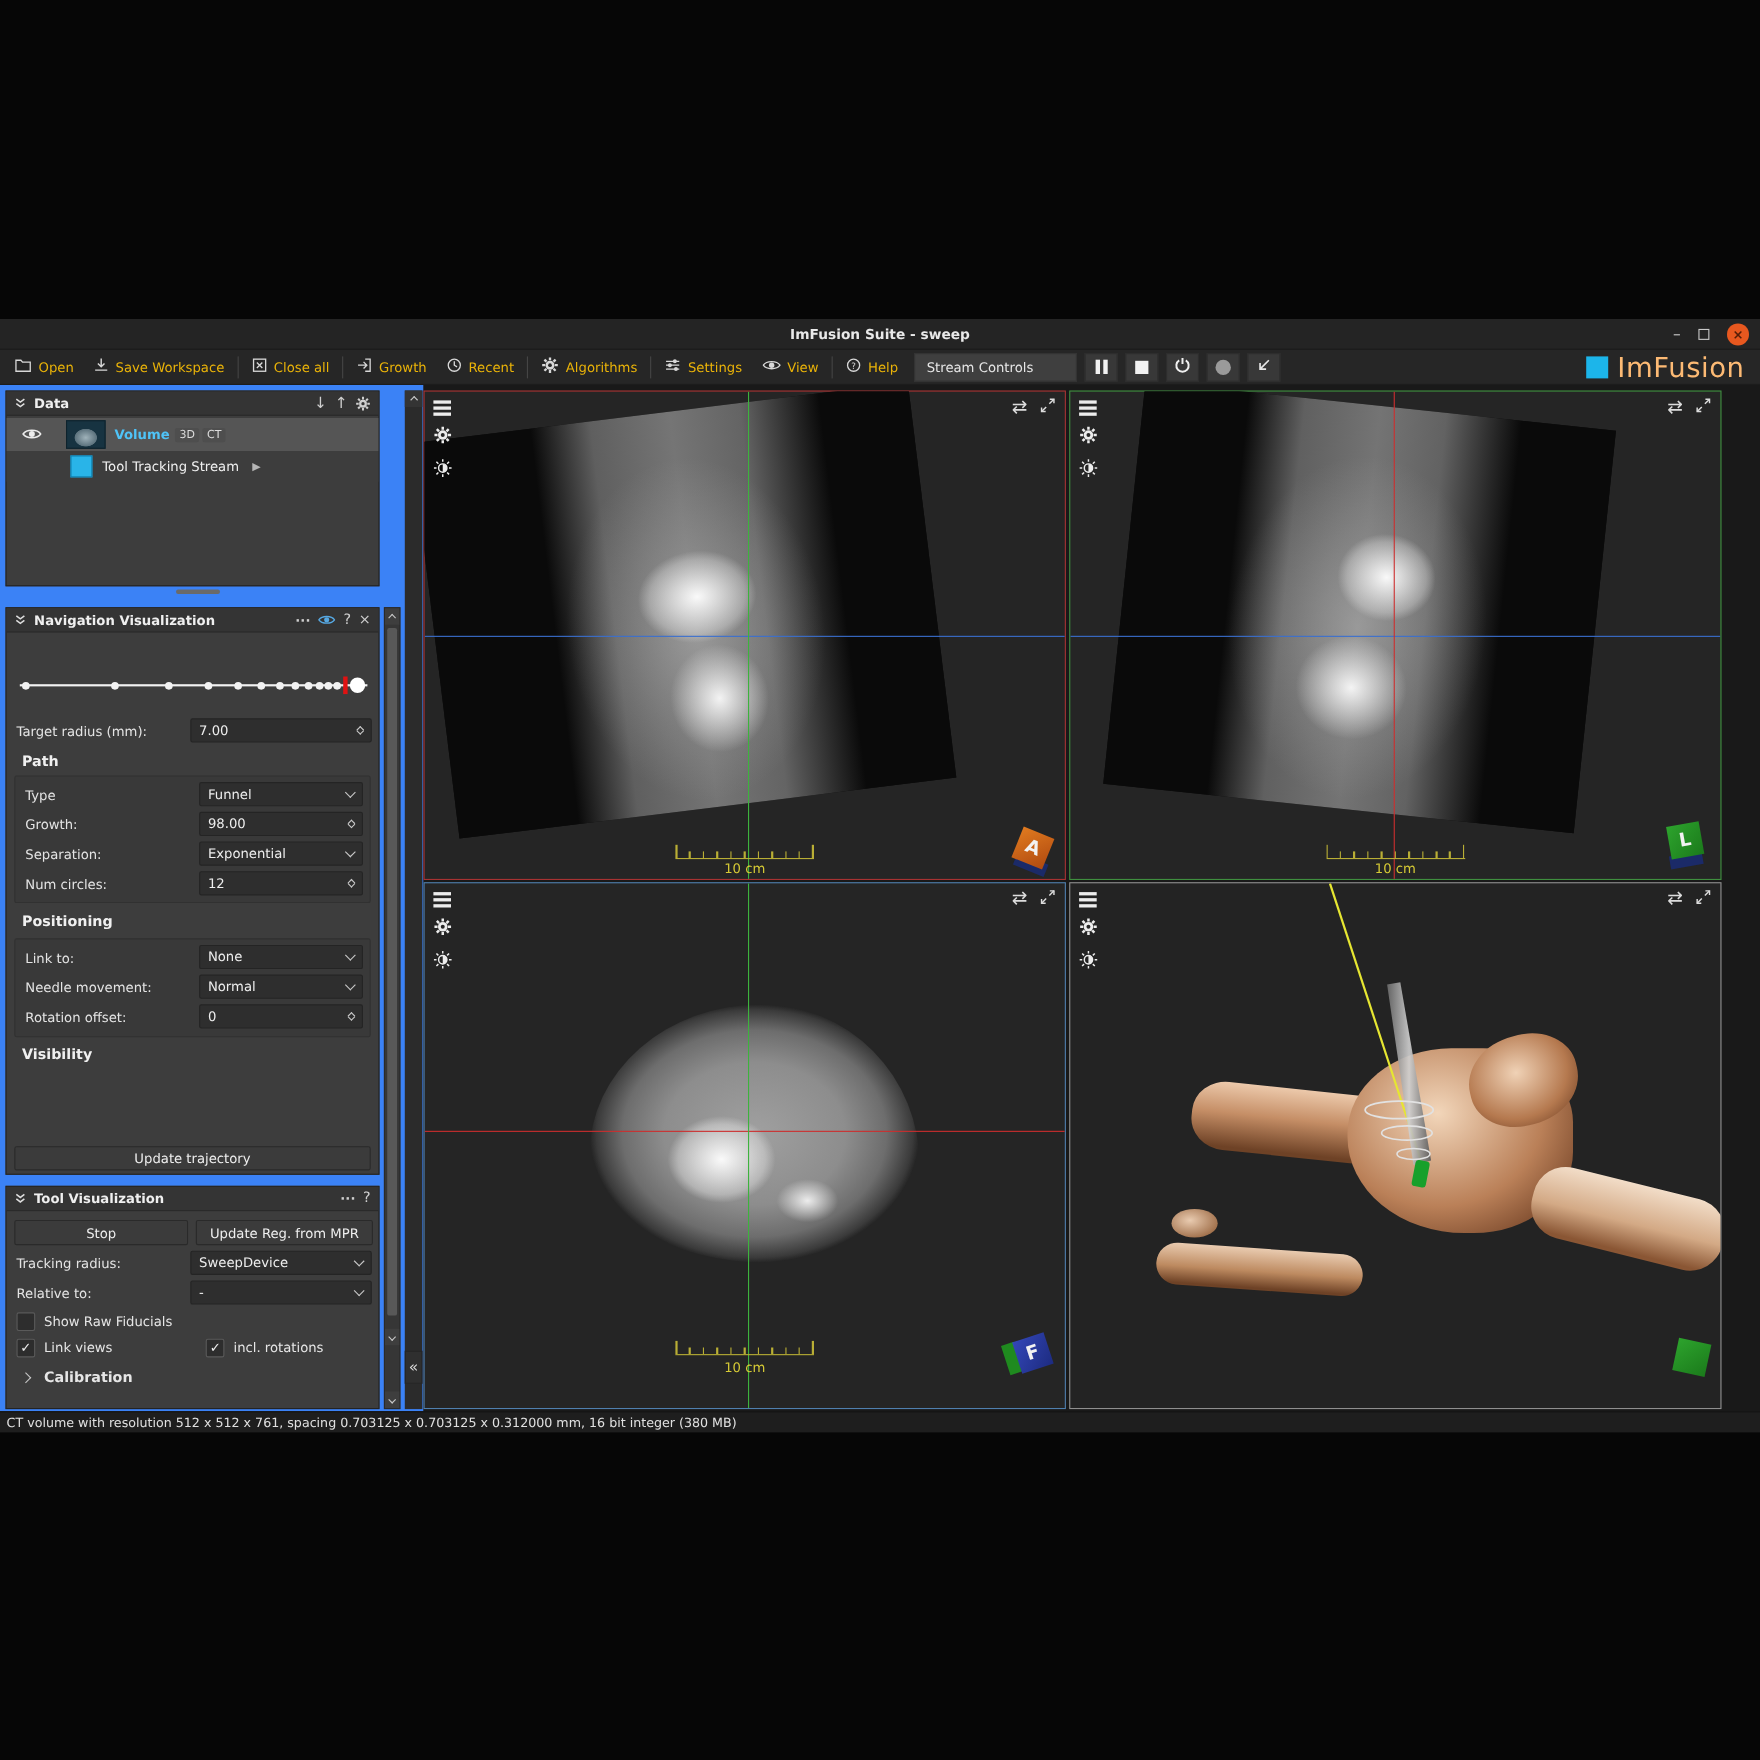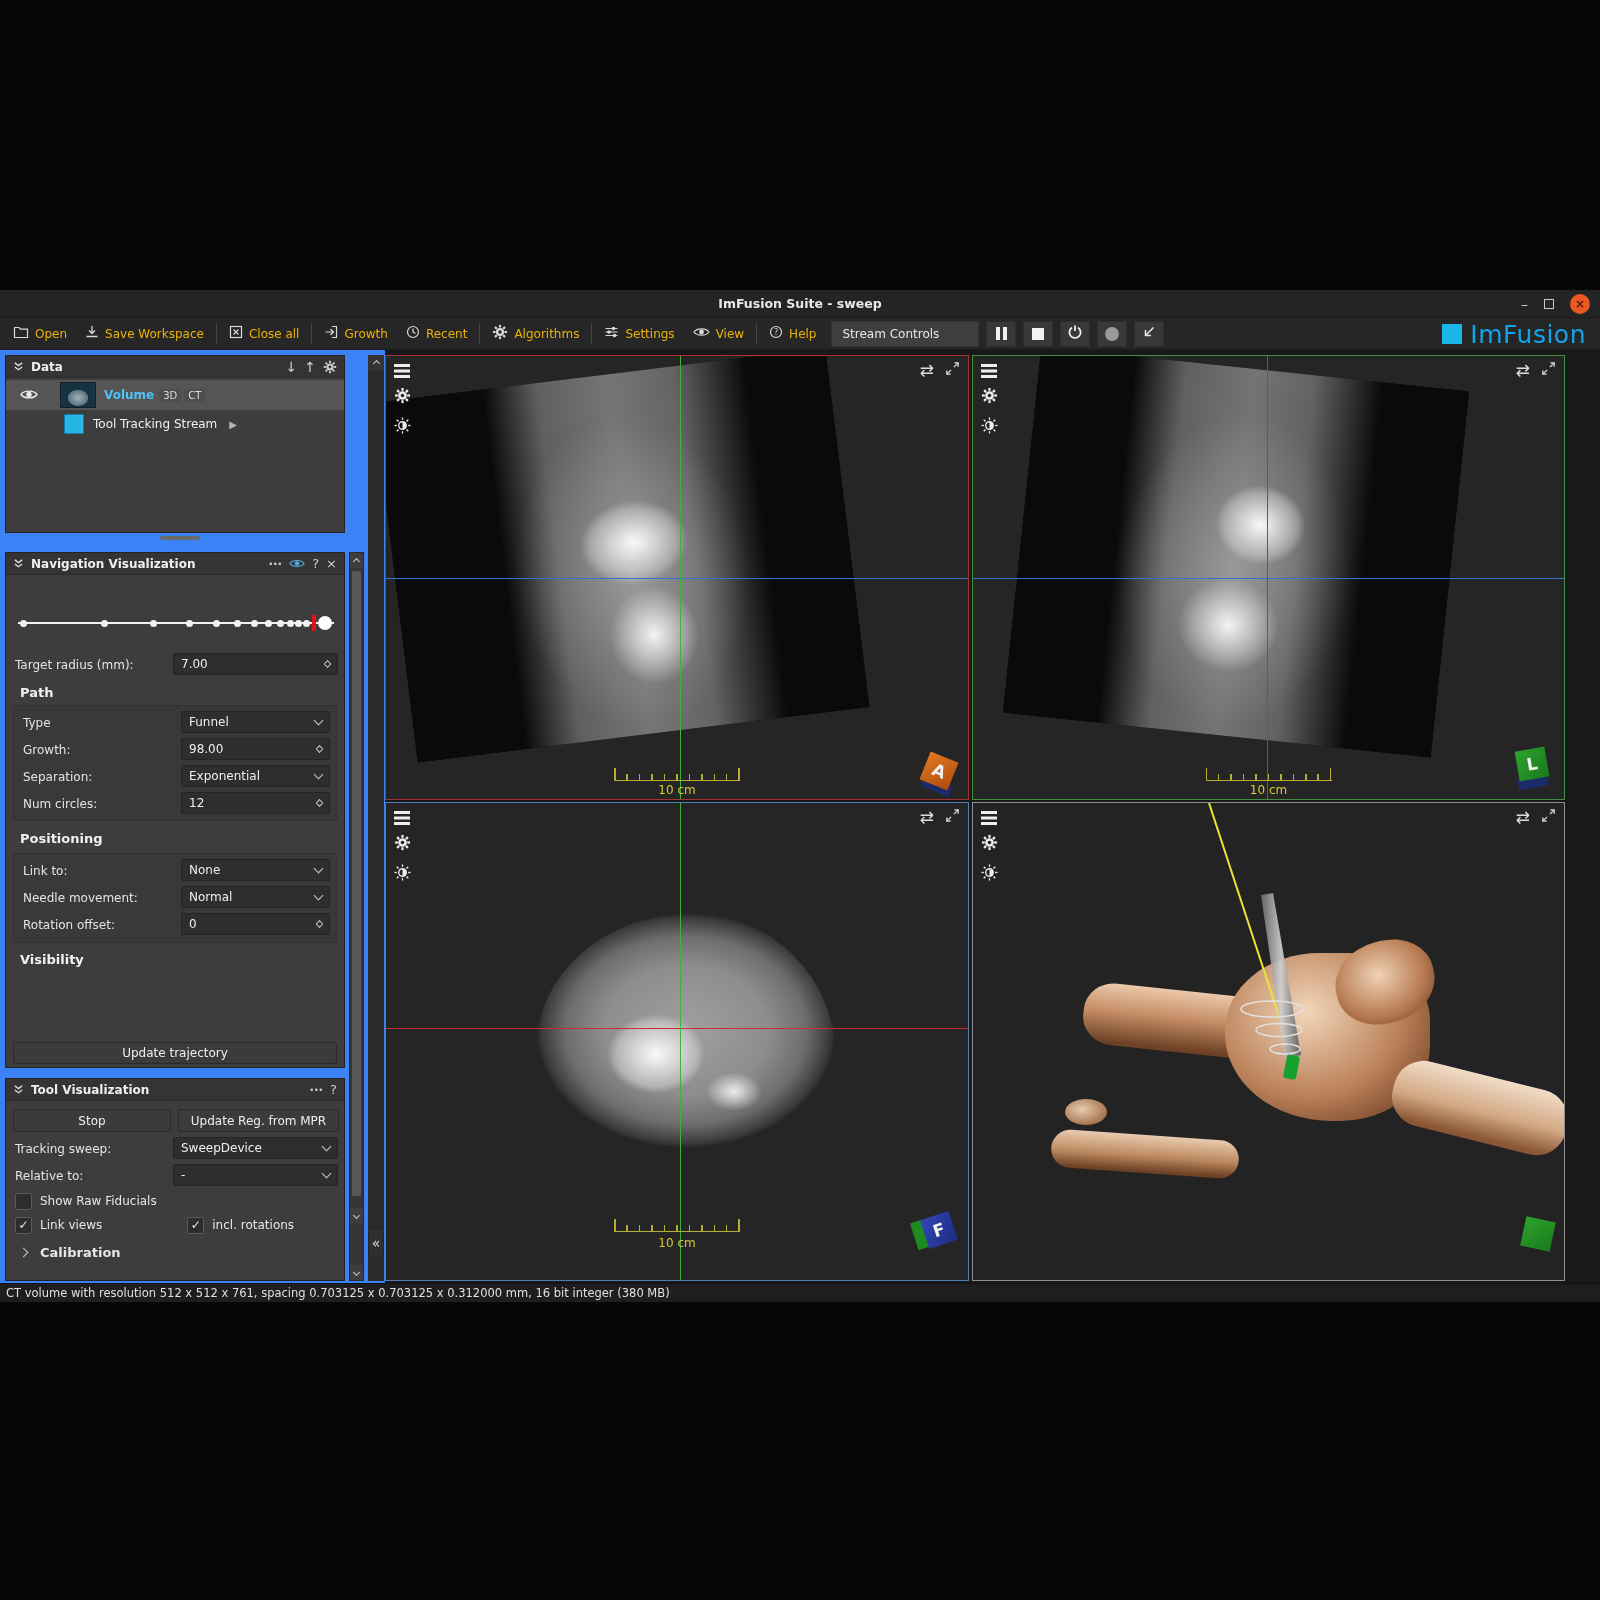--- a/index.html
+++ b/index.html
@@ -21,21 +21,21 @@
   .tbi{display:flex;align-items:center;gap:6px;padding:0 9px;height:26px;font-size:12px;color:#eab308;white-space:nowrap}
   .tbsep{width:1px;height:20px;background:#454545;margin:0 3px}
   .stream{width:148px;height:26px;background:#3f3f3f;border:1px solid #333;display:flex;align-items:center;padding:0 10px;font-size:12px;margin-left:6px}
   .mbtn{width:30px;height:26px;background:#383838;border:1px solid #2d2d2d;margin-left:7px;display:flex;align-items:center;justify-content:center}
   .pauseic{display:flex;gap:3px}.pauseic i{width:4px;height:13px;background:#f2f2f2}
   .stopic{width:12px;height:12px;background:#f2f2f2}
   .recic{width:14px;height:14px;border-radius:50%;background:#9a9a9a}
   .swapar{font-size:17px;color:#dcdcdc;line-height:1}
   #logo{position:absolute;right:14px;top:28px;height:32px;display:flex;align-items:center;gap:8px}
   #logo .sq{width:20px;height:20px;background:#1cb5ea}
-  #logo .lt{font-size:25px;color:#0ea5e9;letter-spacing:.5px}
+  #logo .lt{font-size:25px;color:#fdba74;letter-spacing:.5px}
 
   
   #sidebar{position:absolute;left:0;top:60px;width:385px;height:933px;background:#3b82f6}
   .panel{position:absolute;left:5px;width:340px;background:#3d3d3d;border:1px solid #232323}
   .phead{height:22px;background:#343434;display:flex;align-items:center;padding:0 7px;gap:7px;font-size:12px;font-weight:bold;border-bottom:1px solid #2a2a2a;color:#efefef}
   .phead .sp{flex:1}
   .hic{color:#cfcfcf;font-size:12px;font-weight:normal;display:flex;align-items:center}
   .chevs svg{display:block}
 
   .drow{position:absolute;left:0;right:0;display:flex;align-items:center}
@@ -399,21 +399,21 @@
       </div>
 
       <div class="btn" style="left:7px;top:30px;width:158px;height:23px">
         <span>Stop</span>
       </div>
       <div class="btn" style="left:172px;top:30px;width:161px;height:23px">
         <span>Update Reg. from MPR</span>
       </div>
 
       <div class="frow" style="top:58px">
-        <span class="flabel">Tracking sweep:</span>
+        <span class="flabel">Tracking radius:</span>
         <div class="ctrl">
           <span class="cval">SweepDevice</span>
           <i class="cv down"></i>
         </div>
       </div>
       <div class="frow" style="top:85px">
         <span class="flabel">Relative to:</span>
         <div class="ctrl">
           <span class="cval">-</span>
           <i class="cv down"></i>

